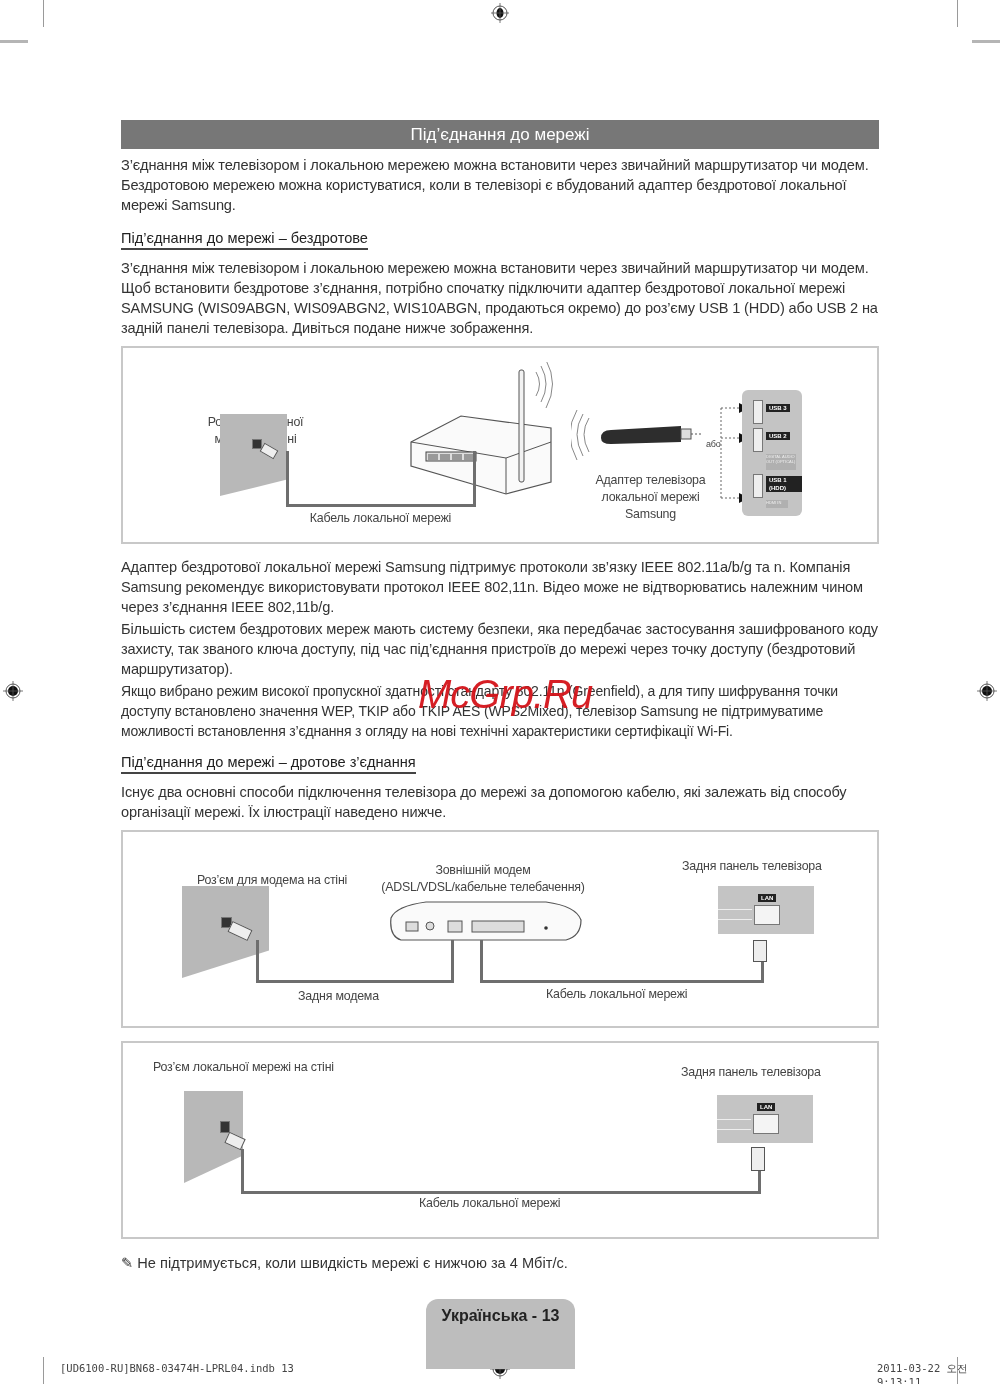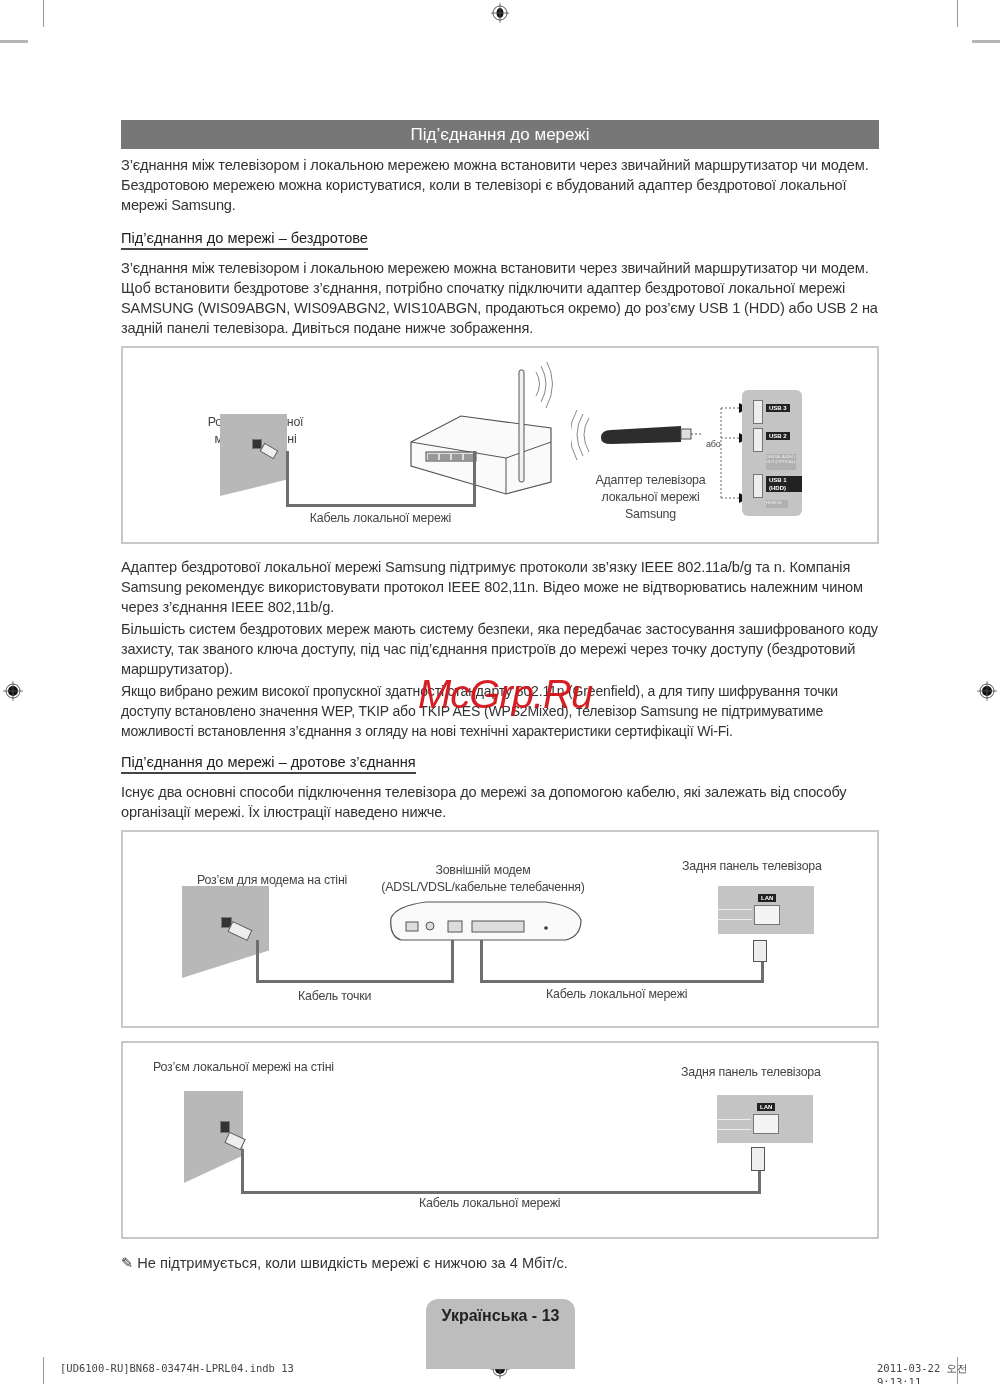--- a/index.html
+++ b/index.html
@@ -170,21 +170,21 @@
   <svg class="abs" style="left:263px;top:66px;" width="200" height="50" viewBox="0 0 200 50">
     <path d="M5 20 Q10 8 40 4 L160 4 Q190 8 195 22 Q195 38 180 42 L15 42 Q3 38 5 20 Z" fill="#fafafa" stroke="#555" stroke-width="1.2"></path>
     <rect x="20" y="24" width="12" height="9" fill="#ddd" stroke="#555"></rect>
     <circle cx="44" cy="28" r="4" fill="#ddd" stroke="#555"></circle>
     <rect x="62" y="23" width="14" height="11" fill="#ddd" stroke="#555"></rect>
     <rect x="86" y="23" width="52" height="11" fill="#ddd" stroke="#555"></rect>
     <circle cx="160" cy="30" r="1.8" fill="#333"></circle>
   </svg>
 
   <div class="cable" style="left:133px;top:108px;width:192px;height:40px;border-left-width:3px;border-bottom-width:3px;border-right-width:3px;"></div>
-  <div class="cap" style="left:175px;top:156px;">Кабель точки</div>
+  <div class="cap" style="left:175px;top:156px;">Задня модема</div>
 
   <div class="cable" style="left:357px;top:108px;width:278px;height:40px;border-left-width:3px;border-bottom-width:3px;border-right-width:3px;"></div>
   <div class="cap" style="left:423px;top:154px;">Кабель локальної мережі</div>
 
   <div class="cap" style="left:559px;top:26px;">Задня панель телевізора</div>
   <div class="tv-panel" style="left:595px;top:54px;width:96px;height:48px;">
     <div class="abs" style="left:0;top:23px;width:34px;height:1px;background:#eee;"></div>
     <div class="abs" style="left:0;top:33px;width:34px;height:1px;background:#eee;"></div>
     <div class="lan-tag" style="left:40px;top:8px;">LAN</div>
     <div class="port" style="left:36px;top:19px;width:24px;height:18px;"></div>

